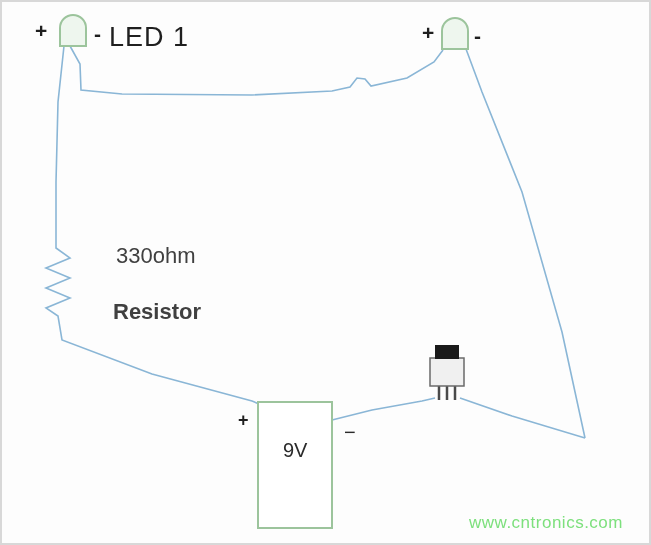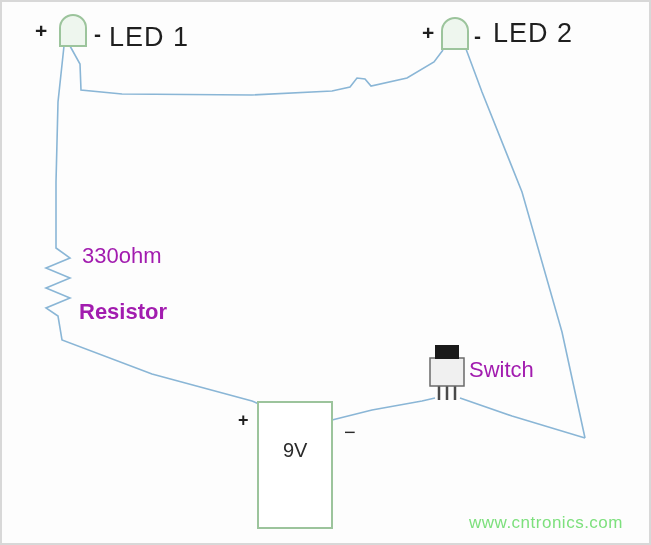--- a/index.html
+++ b/index.html
@@ -16,21 +16,21 @@
   .label{
     position:absolute;
     color:#1f1f1f;
     white-space:nowrap;
     line-height:1;
     user-select:none;
   }
   .lbl-led{font-size:27px;letter-spacing:1px;}
   .lbl-sign{font-size:21px;font-weight:bold;}
   .lbl-sign-sm{font-size:18px;font-weight:bold;}
-  .lbl-part{font-size:22px;color:#a21caf;}
+  .lbl-part{font-size:22px;color:#404040;margin-left:34px;}
   .lbl-batt{font-size:20px;color:#2b2b2b;}
   .lbl-watermark{
     font-size:17px;
     color:#7de07d;
     letter-spacing:0.5px;
   }
 </style>
 </head>
 <body>
 
@@ -64,26 +64,24 @@
 
     <rect x="433" y="343" width="24" height="14" fill="#1a1a1a"></rect>
   </svg>
 
   <div class="label lbl-sign" style="left:33px;top:18px;">+</div>
   <div class="label lbl-sign" style="left:92px;top:21px;">-</div>
   <div class="label lbl-led" style="left:107px;top:16px;margin-top:6px;">LED 1</div>
 
   <div class="label lbl-sign" style="left:420px;top:20px;">+</div>
   <div class="label lbl-sign" style="left:472px;top:23px;">-</div>
-  <div class="label lbl-led" style="left:491px;top:18px;">LED 2</div>
 
   <div class="label lbl-part" style="left:80px;top:243px;">330ohm</div>
   <div class="label lbl-part" style="left:77px;top:299px;font-weight:bold;">Resistor</div>
 
-  <div class="label lbl-part" style="left:467px;top:357px;">Switch</div>
 
   <div class="label lbl-sign-sm" style="left:236px;top:409px;">+</div>
   <div class="label lbl-batt" style="left:342px;top:420px;">−</div>
   <div class="label lbl-batt" style="left:281px;top:438px;">9V</div>
 
   <div class="label lbl-watermark" style="left:467px;top:512px;">www.cntronics.com</div>
 
 </div>
 
 </body></html>

